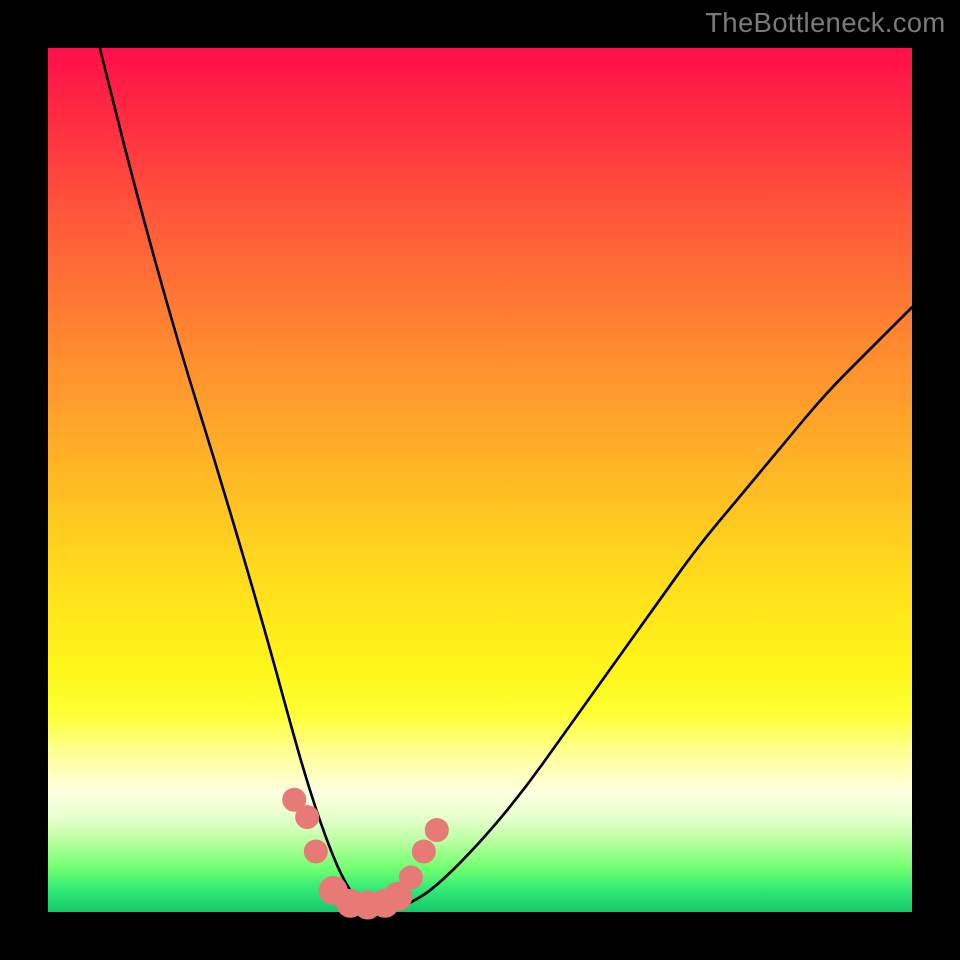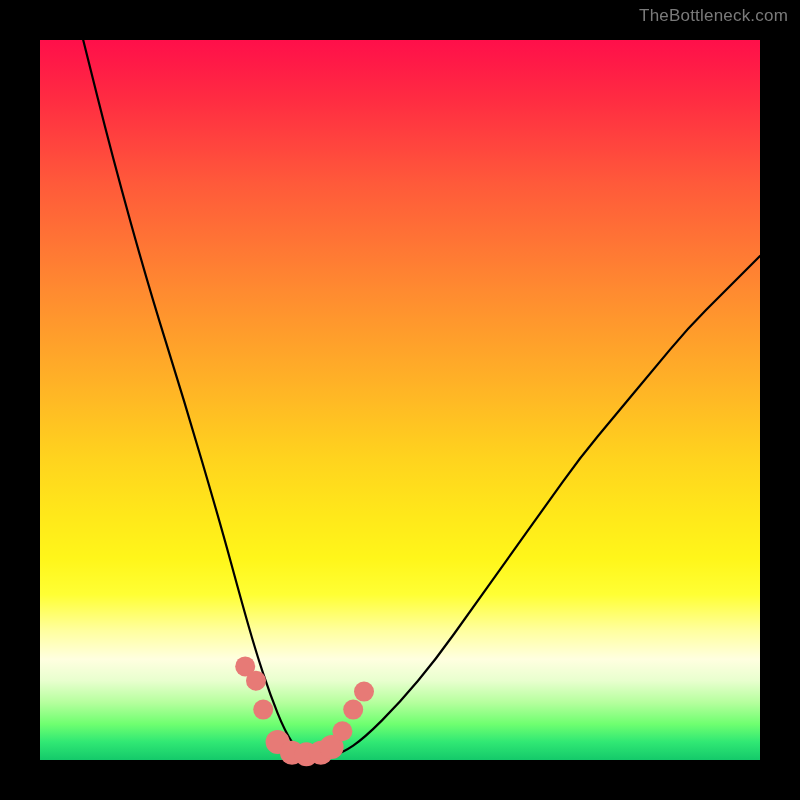--- a/index.html
+++ b/index.html
@@ -43,21 +43,21 @@
       #6fff70 95%,
       #30e874 97.5%,
       #14c96a 100%
     );
   }
   .watermark {
     position: absolute;
     top: 6px;
     right: 12px;
     color: #7a7a7a;
-    font-size: 17px;
+    font-size: 23px;
     font-weight: 400;
     letter-spacing: 0.2px;
   }
   svg.curves {
     position: absolute;
     left: 40px;
     top: 40px;
     width: 720px;
     height: 720px;
     overflow: visible;

